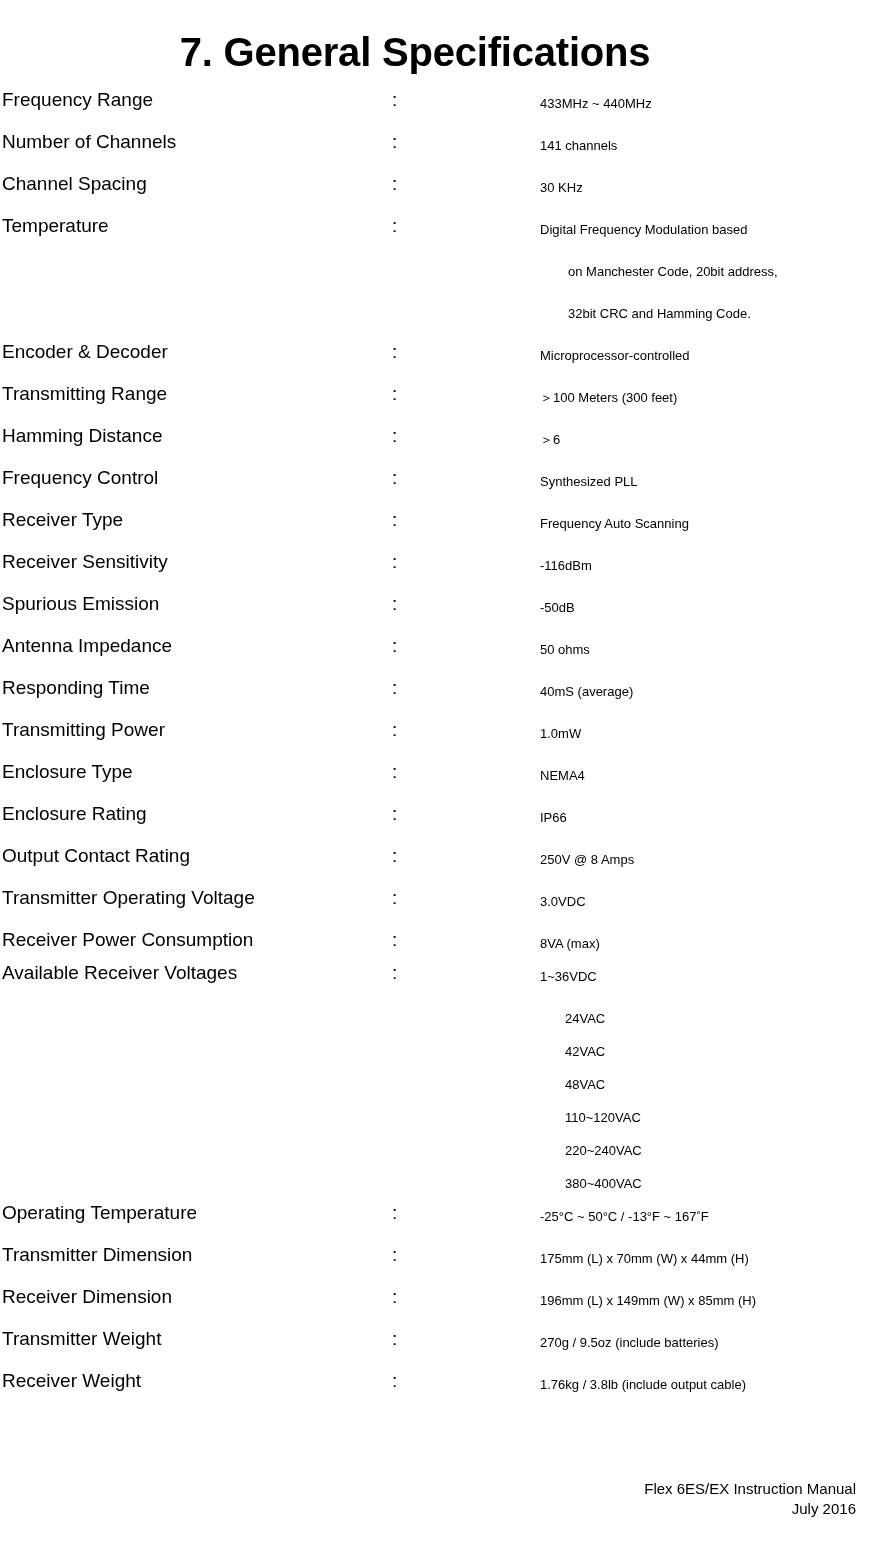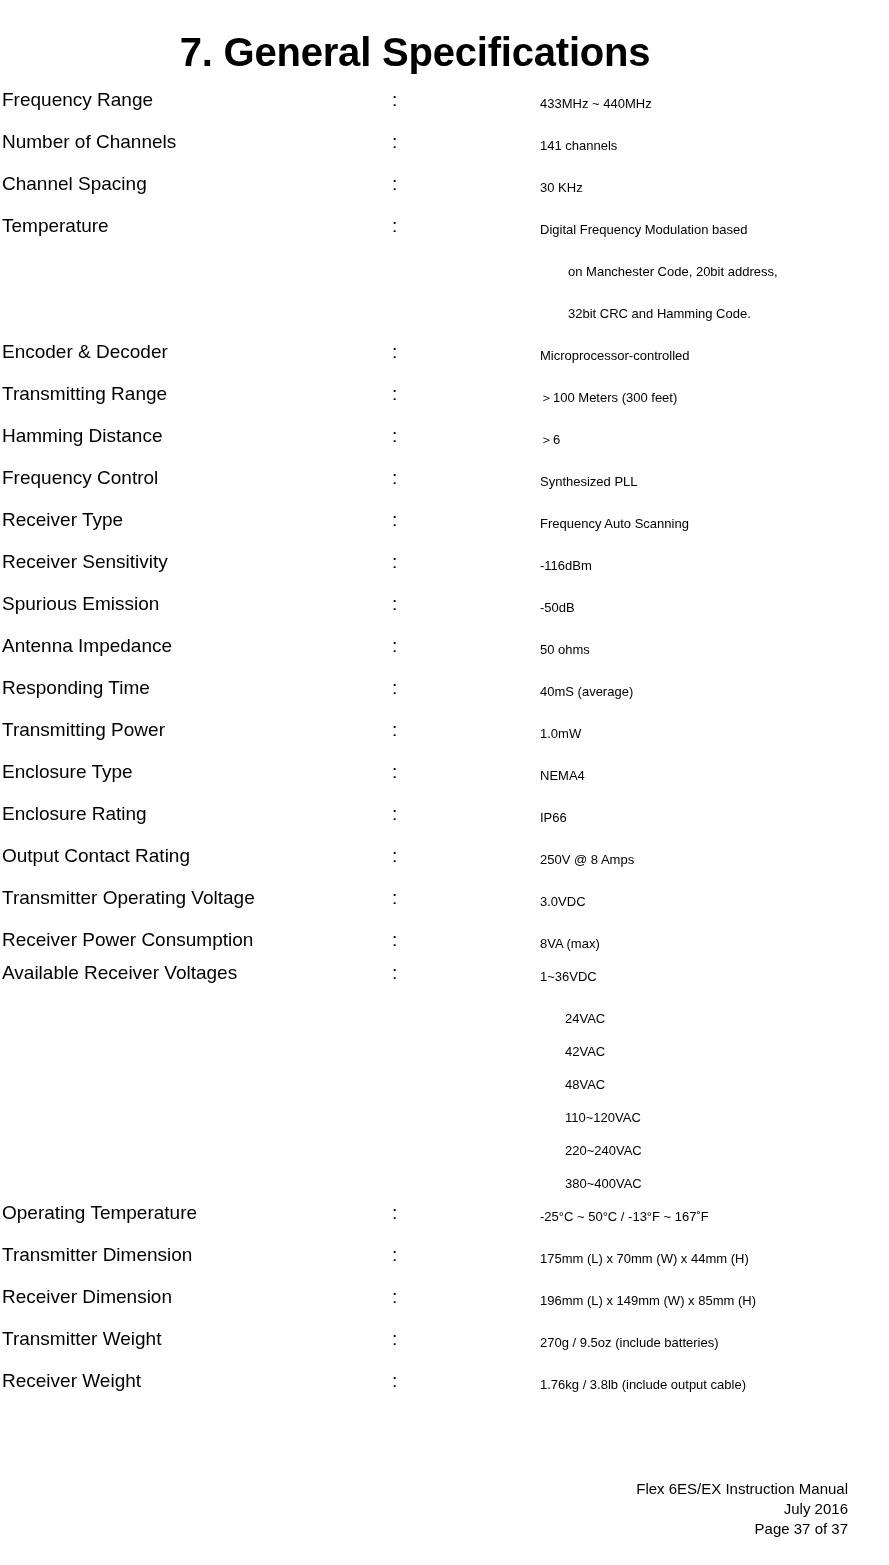--- a/index.html
+++ b/index.html
@@ -94,20 +94,21 @@
 
   
   .footer {
     position: absolute;
     left: 0;
     top: 1479px;
     width: 848px;
     text-align: right;
     font-size: 15px;
     line-height: 20px;
+    padding-left: 8px;
   }
   .footer div { white-space: nowrap; }
 </style>
 </head>
 <body>
 
 <div class="page">
 
   <h1 class="doc-title">7. General Specifications</h1>
 
@@ -259,16 +260,15 @@
       <div class="spec-row">
         <span class="spec-label">Receiver Weight</span>
         <span class="spec-colon">:</span>
         <span class="spec-value">1.76kg / 3.8lb (include output cable)</span>
       </div>
     </div>
 
   <div class="footer">
     <div>Flex 6ES/EX Instruction Manual</div>
     <div>July 2016</div>
-    <div>Page 37 of 37</div>
   </div>
 
 </div>
 
 </body></html>

